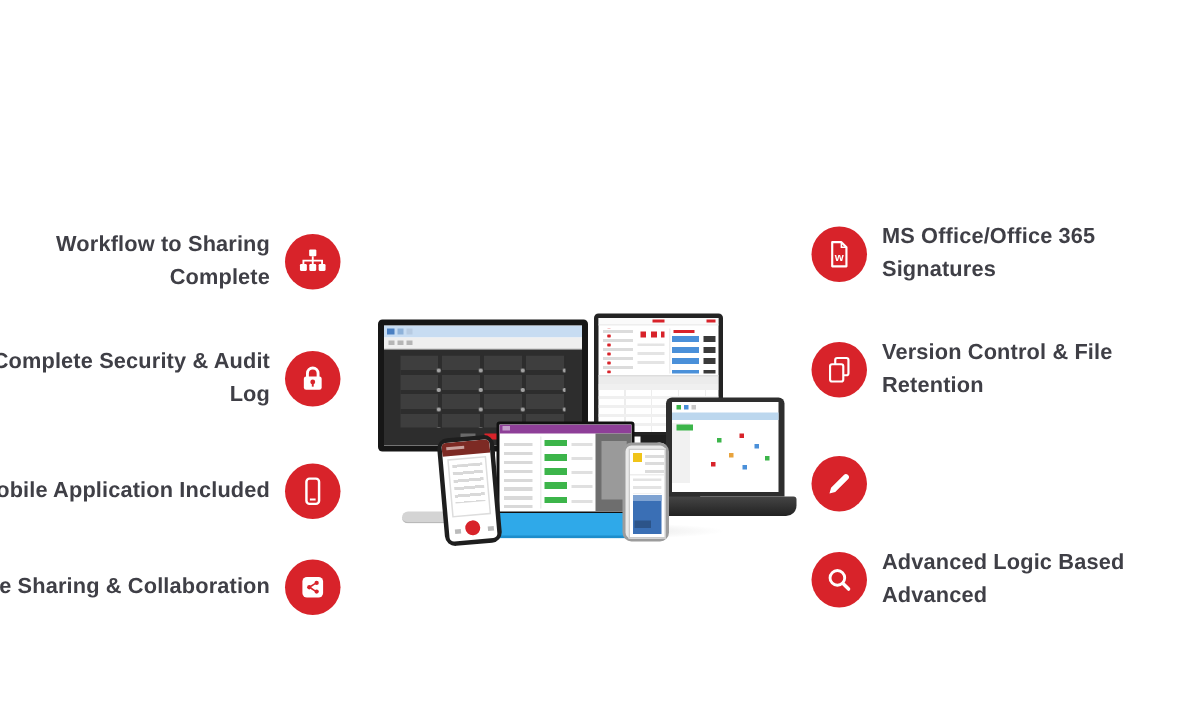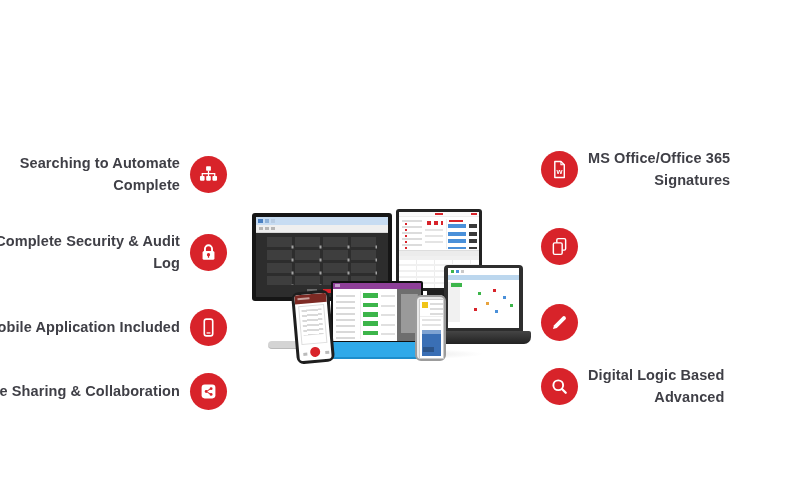--- a/index.html
+++ b/index.html
@@ -5,21 +5,21 @@
   html,body{margin:0;padding:0;background:#fff;}
   .page{position:relative;width:800px;height:480px;background:#fff;overflow:hidden;
         font-family:"Liberation Sans",sans-serif;color:var(--text,#3f3f46);}
 
   
   .feature{position:absolute;display:flex;align-items:center;height:46px;gap:10px;}
   .feature.left{left:0;width:227px;justify-content:flex-end;}
   .feature.right{left:541px;width:250px;justify-content:flex-start;}
   .flabel{font-size:14.5px;line-height:22px;font-weight:600;letter-spacing:.1px;}
   .feature.left .flabel{text-align:right;}
-  .feature.right .flabel{text-align:right;}
+  .feature.right .flabel{text-align:left;}
   .fline{display:block;white-space:nowrap;}
   .ficon{flex:0 0 37px;width:37px;height:37px;border-radius:50%;
          background:var(--accent,#d8232a);display:flex;align-items:center;justify-content:center;}
   .ficon svg{width:23px;height:23px;display:block;}
 
   
   .dev{position:absolute;box-sizing:border-box;}
   .shadow{position:absolute;border-radius:50%;
           background:radial-gradient(50% 50% at 50% 50%, rgba(70,70,70,.16), rgba(70,70,70,0) 70%);}
 
@@ -145,21 +145,21 @@
       linear-gradient(#7fa3d2,#7fa3d2),linear-gradient(#2c5489,#2c5489);
       background-size:100% 4px,60% 5px;background-position:0 0,10% 80%;background-repeat:no-repeat;}
 </style>
 </head>
 <body>
 
 <div class="page">
 
   <div class="feature left" style="top:151px">
     <div class="flabel">
-      <span class="fline">Searching to Automate</span>
+      <span class="fline">Workflow to Sharing</span>
       <span class="fline">Complete</span>
     </div>
     <div class="ficon">
       <svg viewBox="0 0 24 24">
         <rect x="9.5" y="3.4" width="5" height="4.8" rx="0.8" fill="#fff"></rect>
         <path d="M12 8.2v3 M5.5 13.8v-2.6h13v2.6 M12 11.2v2.6" stroke="#fff" stroke-width="1.3" fill="none"></path>
         <rect x="3.1" y="13.6" width="4.8" height="4.8" rx="0.8" fill="#fff"></rect>
         <rect x="9.6" y="13.6" width="4.8" height="4.8" rx="0.8" fill="#fff"></rect>
         <rect x="16.1" y="13.6" width="4.8" height="4.8" rx="0.8" fill="#fff"></rect>
       </svg>
@@ -225,39 +225,43 @@
     </div>
   </div>
 
   <div class="feature right" style="top:223px">
     <div class="ficon">
       <svg viewBox="0 0 24 24">
         <rect x="9.2" y="3.8" width="9.2" height="12" rx="1.4" fill="none" stroke="#fff" stroke-width="1.5"></rect>
         <rect x="5.6" y="8.2" width="9.2" height="12" rx="1.4" fill="#d8232a" stroke="#fff" stroke-width="1.5"></rect>
       </svg>
     </div>
+    <div class="flabel">
+      <span class="fline">Version Control &amp; File</span>
+      <span class="fline">Retention</span>
+    </div>
   </div>
 
   <div class="feature right" style="top:299px">
     <div class="ficon">
       <svg viewBox="0 0 24 24">
         <path d="M5.2 18.8l1.1-4 8.9-8.9a2.05 2.05 0 0 1 2.9 2.9l-8.9 8.9z" fill="#fff"></path>
       </svg>
     </div>
   </div>
 
   <div class="feature right" style="top:363px">
     <div class="ficon">
       <svg viewBox="0 0 24 24">
         <circle cx="10.7" cy="10.7" r="5.1" fill="none" stroke="#fff" stroke-width="2"></circle>
         <line x1="14.6" y1="14.6" x2="18.5" y2="18.5" stroke="#fff" stroke-width="2.4" stroke-linecap="round"></line>
       </svg>
     </div>
     <div class="flabel">
-      <span class="fline">Digital Logic Based</span>
+      <span class="fline">Advanced Logic Based</span>
       <span class="fline">Advanced</span>
     </div>
   </div>
 
   <div class="shadow" style="left:262px;top:346px;width:260px;height:16px;z-index:1"></div>
 
   <div class="dev mon-dark">
     <div class="scr">
       <div class="md-title"></div>
       <div class="md-tools"></div>

